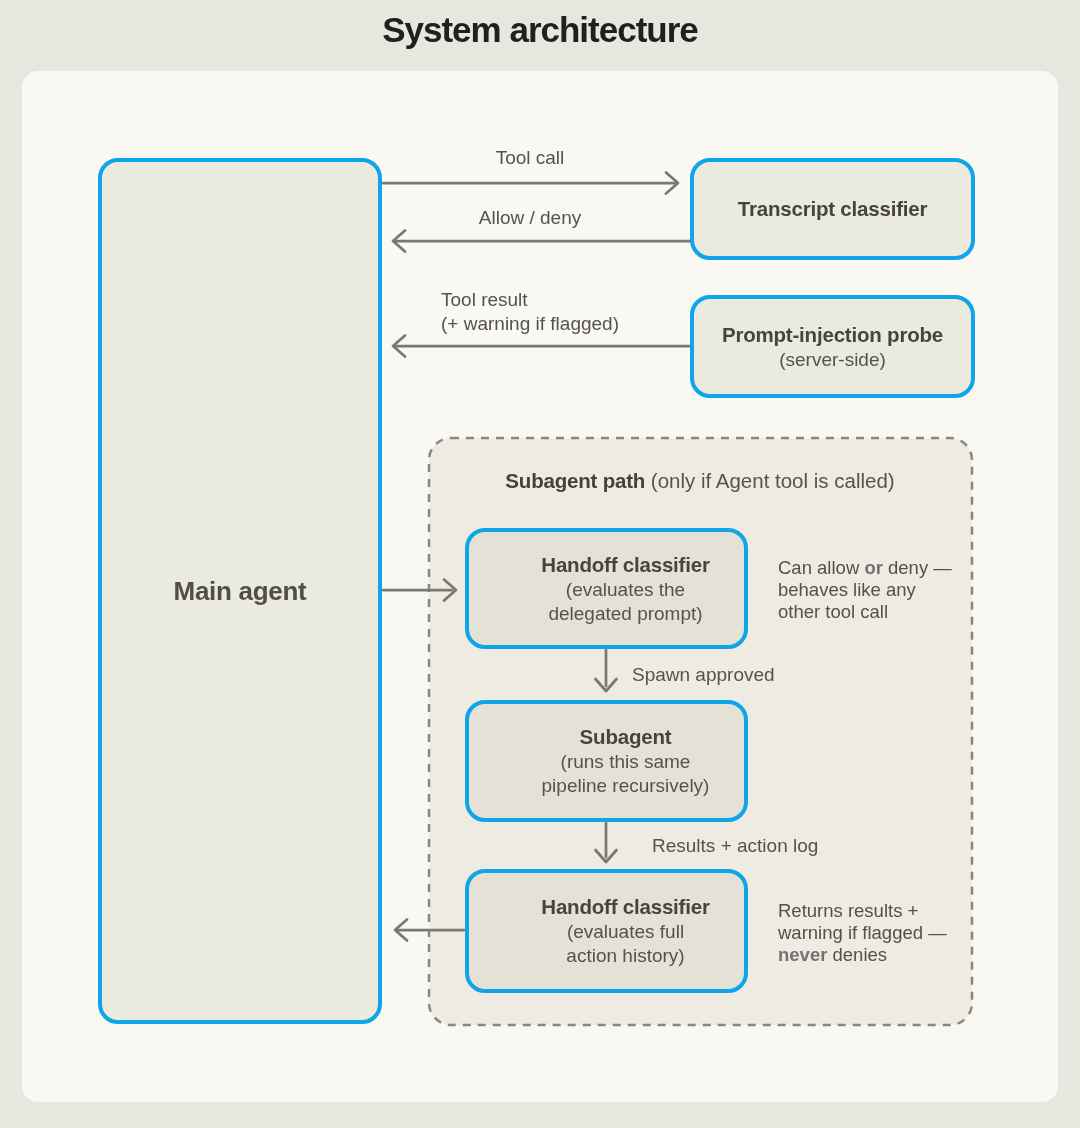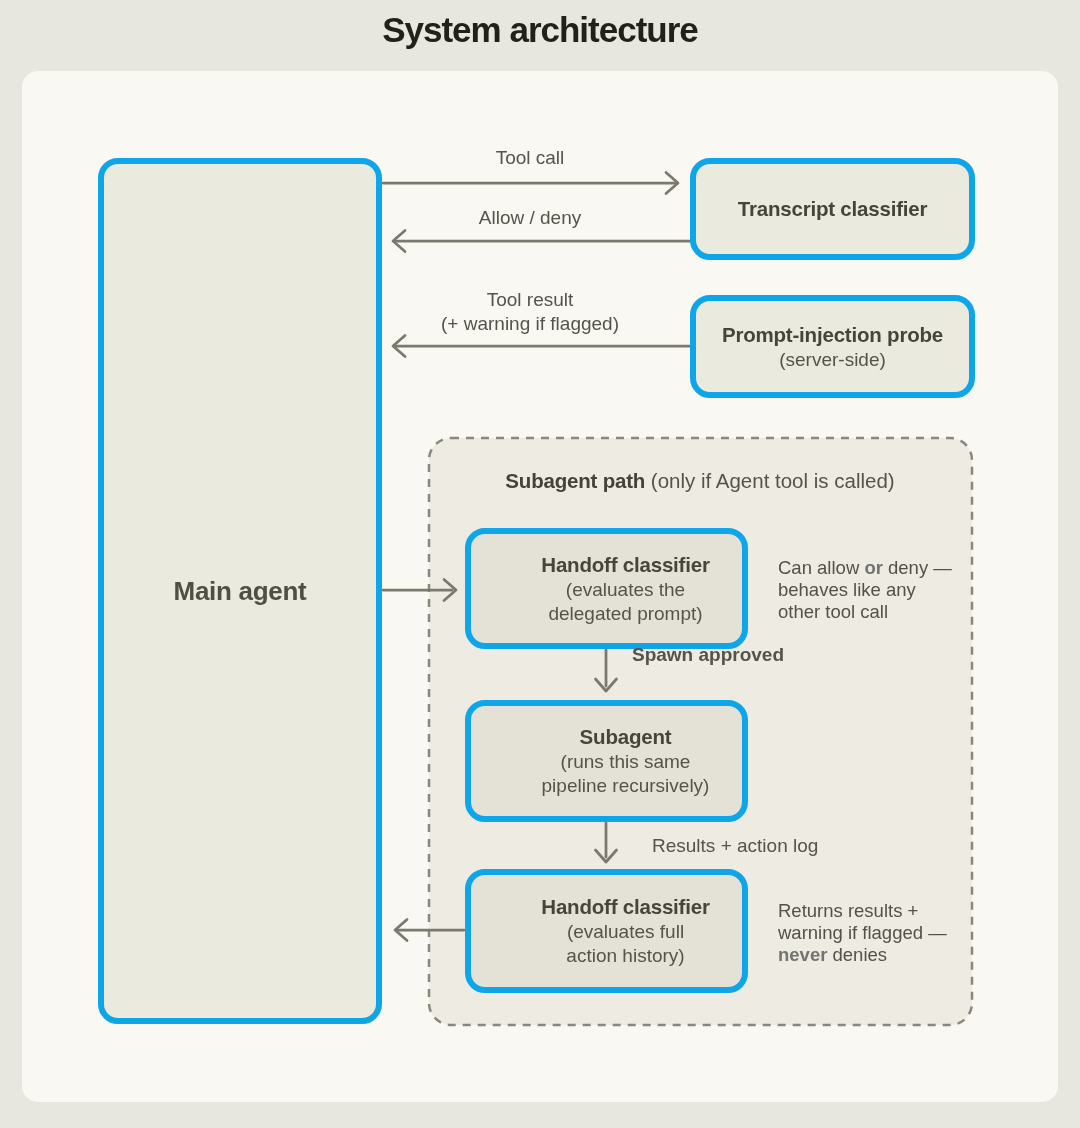--- a/index.html
+++ b/index.html
@@ -39,21 +39,21 @@
   svg.lines {
     position: absolute;
     left: 0; top: 0;
     width: 1080px; height: 1128px;
     pointer-events: none;
   }
 
   .node {
     position: absolute;
     box-sizing: border-box;
-    border: 6px solid #0ea5e9;
+    border: 4px solid #0ea5e9;
     border-radius: 20px;
     background: #ebeadf;
     display: flex;
     flex-direction: column;
     align-items: center;
     justify-content: center;
     text-align: center;
   }
   .node.dark { background: #e4e2d7; padding-left: 38px; }
 
@@ -80,21 +80,20 @@
 
   .edge-label {
     position: absolute;
     font-size: 19px;
     color: #55534a;
     white-space: nowrap;
     line-height: 24px;
   }
   .edge-label.centered {
     transform: translateX(-50%);
-    text-align: center;
   }
 
   .group-title {
     position: absolute;
     left: 700px;
     top: 469px;
     transform: translateX(-50%);
     white-space: nowrap;
     font-size: 20.5px;
     color: #55534a;
@@ -203,21 +202,21 @@
 
   <div class="edge-label centered" style="left:530px; top:146px;">Tool call</div>
 
   <div class="edge-label centered" style="left:530px; top:206px;">Allow / deny</div>
 
   <div class="edge-label centered" style="left:530px; top:288px;">
     <div>Tool result</div>
     <div>(+ warning if flagged)</div>
   </div>
 
-  <div class="edge-label" style="left:632px; top:643px;font-weight:bold;">Spawn approved</div>
+  <div class="edge-label" style="left:632px; top:663px;">Spawn approved</div>
 
   <div class="edge-label" style="left:632px; top:834px;margin-left:20px;">Results + action log</div>
 
   <div class="annotation" style="left:778px; top:557px;">
     <span>Can allow </span><b>or</b><span> deny —</span><br>
     <span>behaves like any</span><br>
     <span>other tool call</span>
   </div>
 
   <div class="annotation" style="left:778px; top:900px;">

